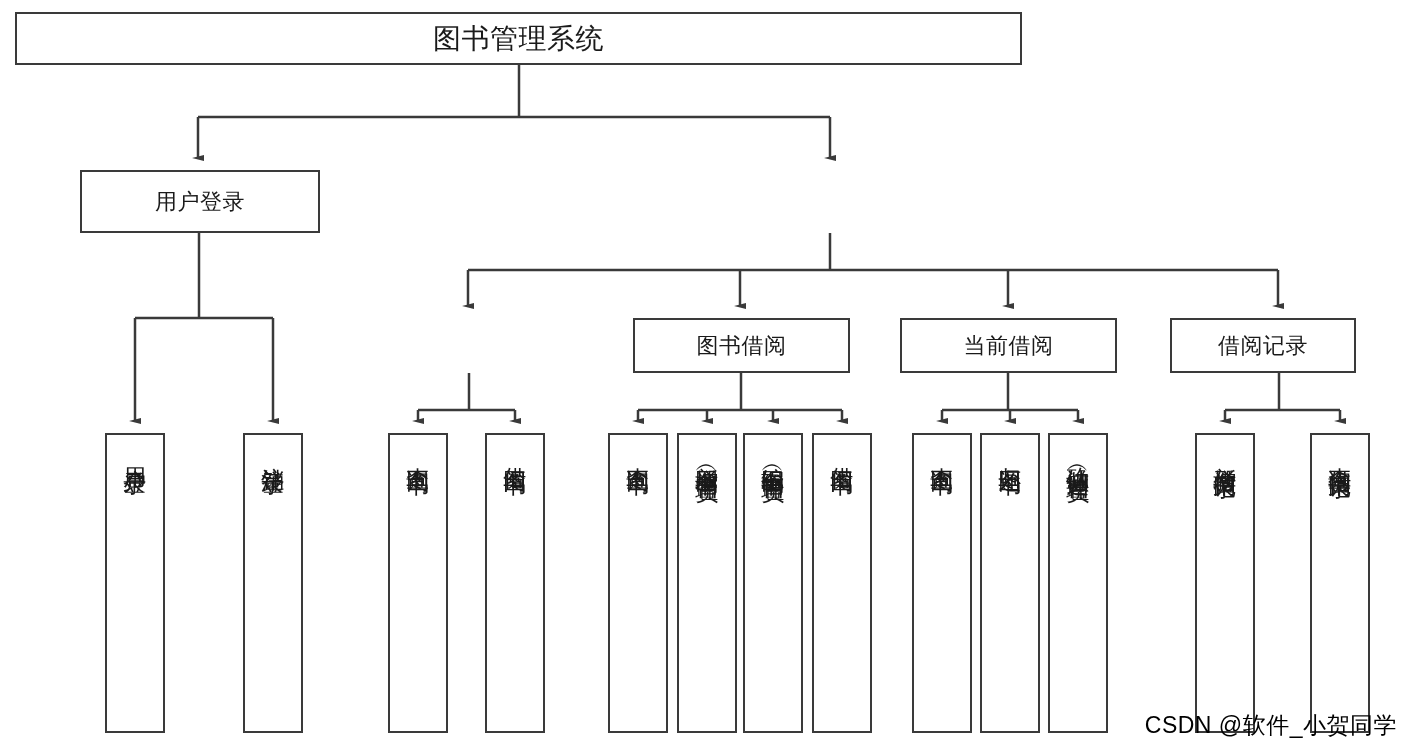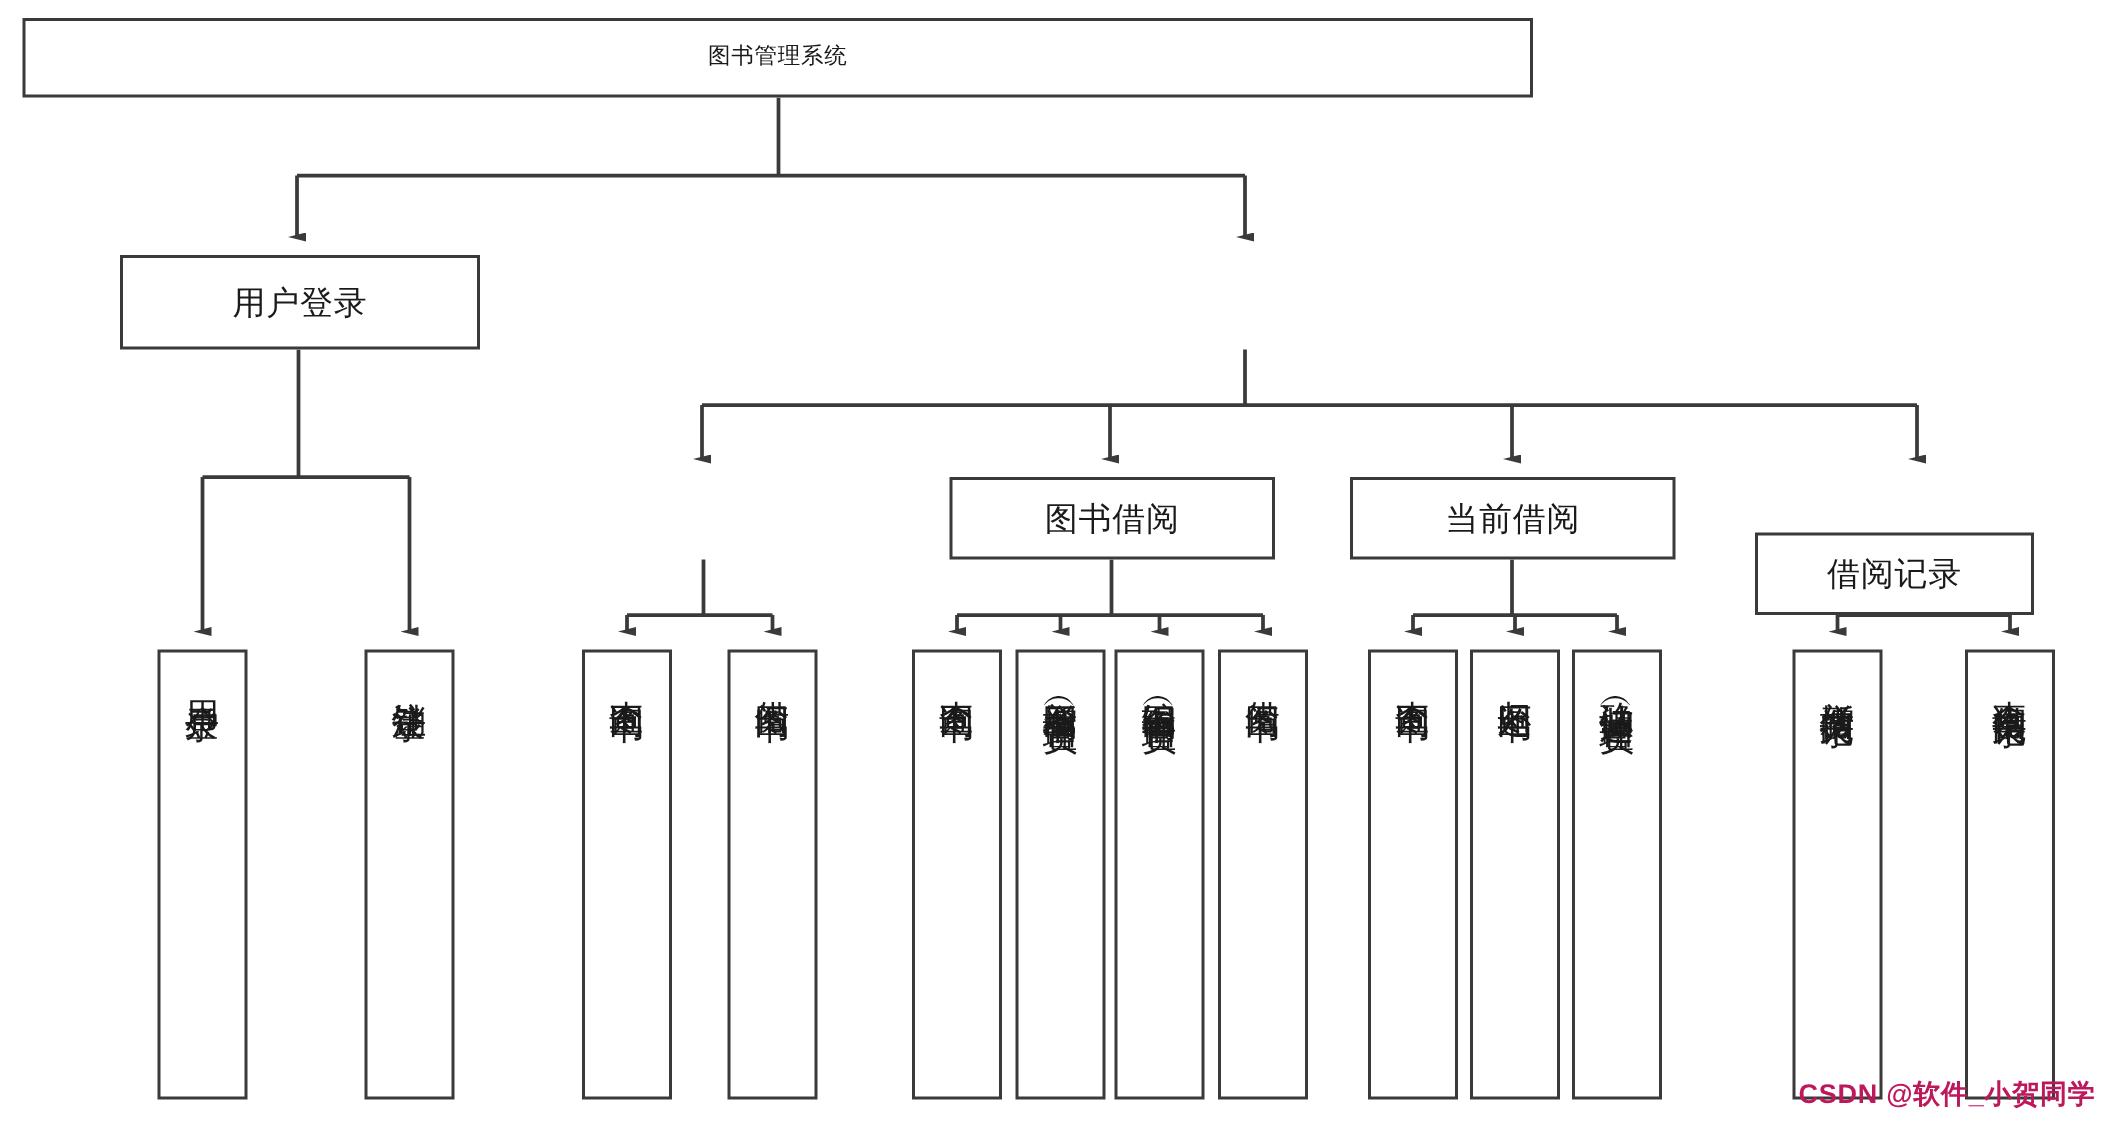--- a/index.html
+++ b/index.html
@@ -39,43 +39,42 @@
     display: block;
     text-align: center;
     line-height: 1.25;
     letter-spacing: 0.5px;
   }
   .node.horiz .node-label {
     font-size: 22px;
     white-space: nowrap;
   }
   .node.root .node-label {
-    font-size: 15px;
+    font-size: 28px;
   }
   .node.vert {
     align-items: flex-start;
     padding-top: 14px;
   }
   .node.vert .node-label {
     writing-mode: vertical-rl;
     text-orientation: upright;
     font-size: 23px;
     line-height: 1.06;
     letter-spacing: 2px;
     white-space: nowrap;
   }
   .watermark {
     position: absolute;
     right: 8px;
     bottom: 6px;
-    font-size: 18px;
-    color: #be185d;
+    font-size: 23px;
+    color: #000000;
     white-space: nowrap;
     letter-spacing: 0.5px;
-    font-weight: bold;
   }
 </style>
 </head>
 <body>
 
 <div id="canvas">
 
   <svg class="connectors" viewBox="0 0 1405 747" xmlns="http://www.w3.org/2000/svg">
     <defs>
       <marker id="arrow" markerWidth="10" markerHeight="12" refX="3" refY="6" orient="auto" markerUnits="userSpaceOnUse">
@@ -133,21 +132,21 @@
   <div class="node horiz" style="left:80px; top:170px; width:240px; height:63px;">
     <span class="node-label">用户登录</span>
   </div>
 
   <div class="node horiz" style="left:900px; top:318px; width:217px; height:55px;">
     <span class="node-label">当前借阅</span>
   </div>
   <div class="node horiz" style="left:633px; top:318px; width:217px; height:55px;">
     <span class="node-label">图书借阅</span>
   </div>
-  <div class="node horiz" style="left:1170px; top:318px; width:186px; height:55px;margin-top:37px;">
+  <div class="node horiz" style="left:1170px; top:318px; width:186px; height:55px;">
     <span class="node-label">借阅记录</span>
   </div>
 
   <div class="node vert" style="left:105px; top:433px; width:60px; height:300px;">
     <span class="node-label">用户登录</span>
   </div>
   <div class="node vert" style="left:243px; top:433px; width:60px; height:300px;">
     <span class="node-label">注销登录</span>
   </div>
 

